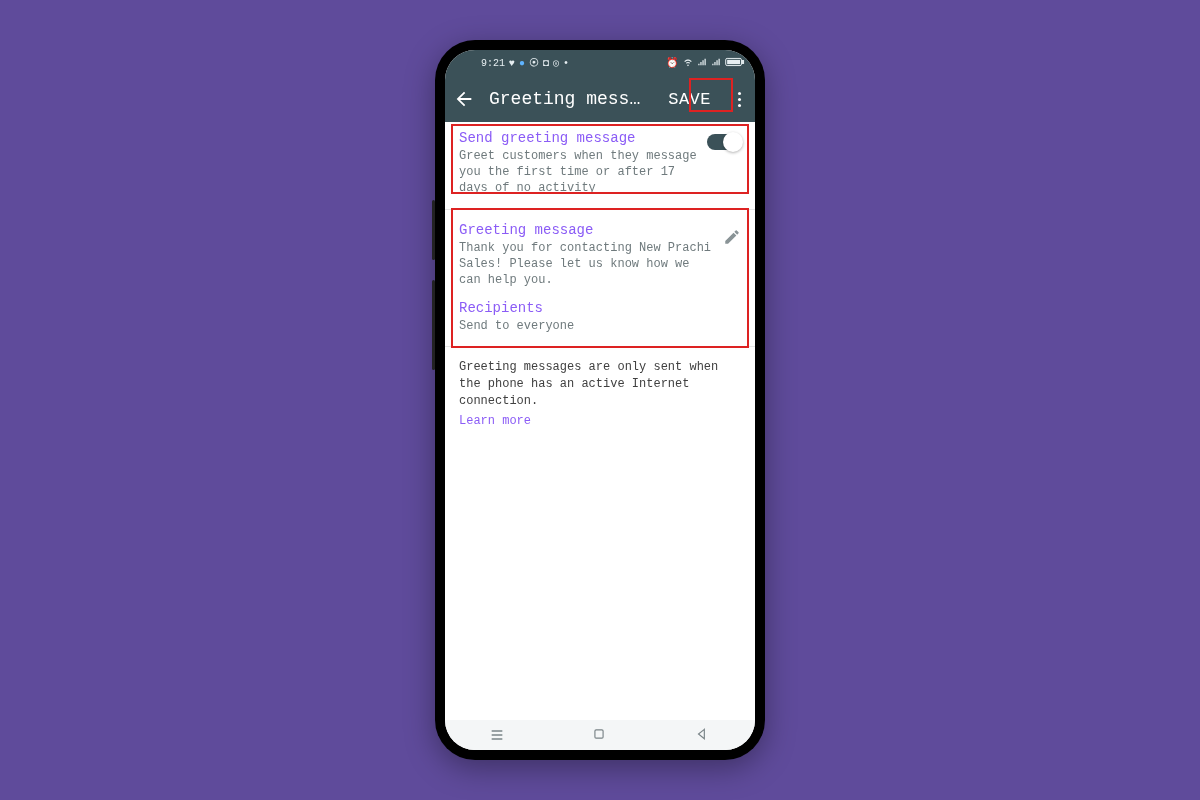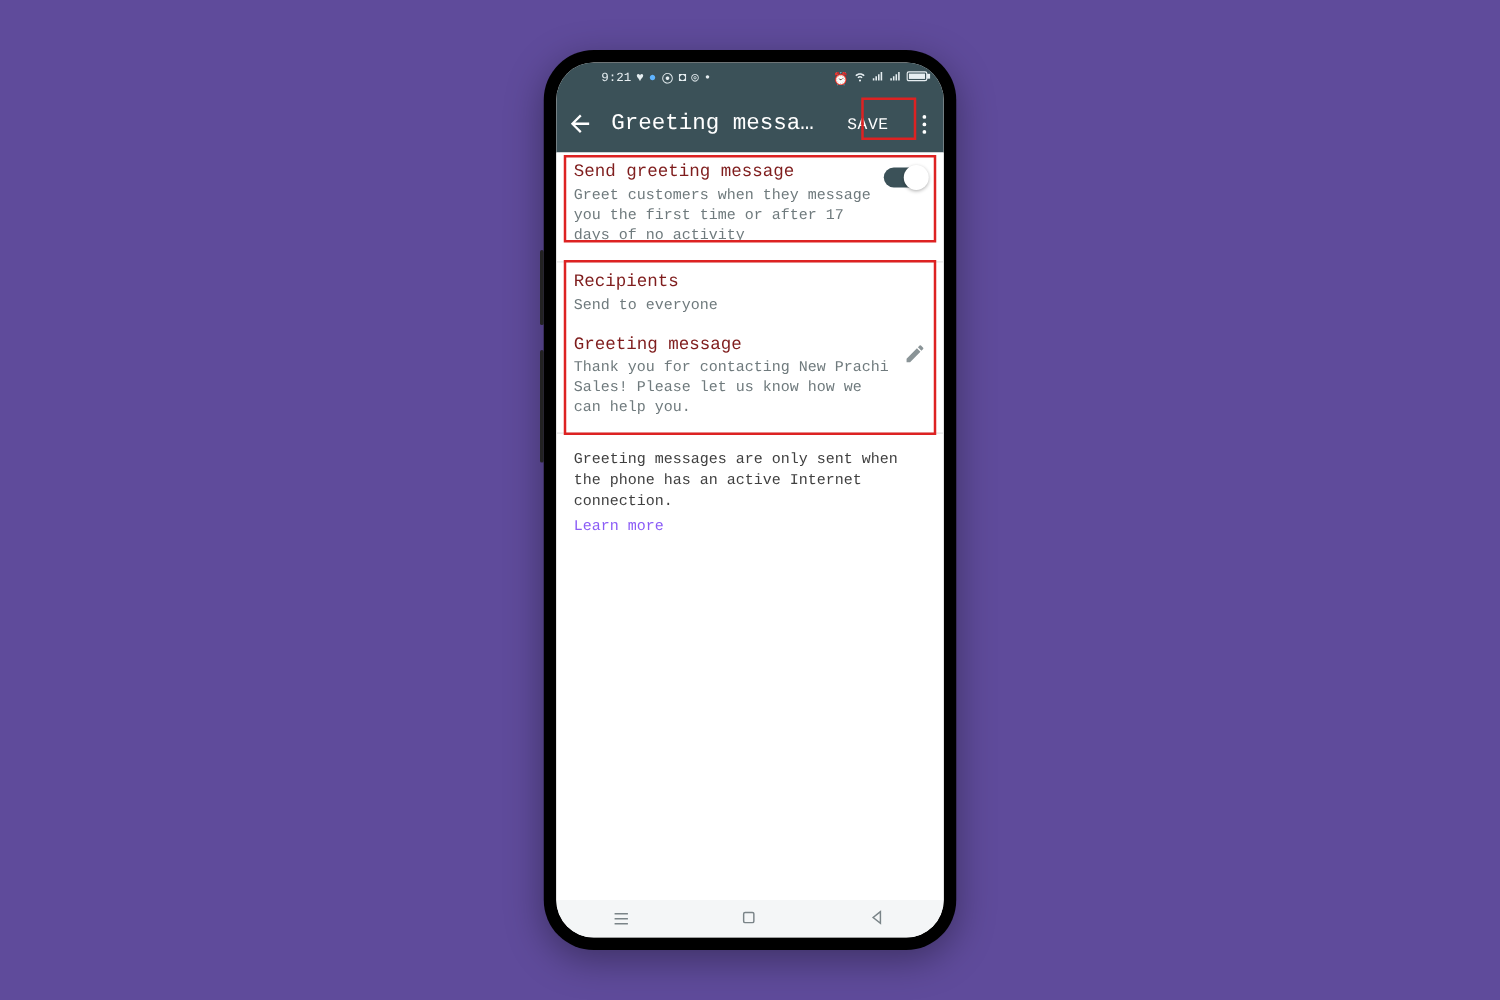--- a/index.html
+++ b/index.html
@@ -86,36 +86,36 @@
   .appbar .back { width: 22px; height: 22px; display: flex; align-items: center; justify-content: center; cursor: pointer; }
   .appbar .title {
     flex: 1;
     font-size: 18px;
     font-weight: 500;
     white-space: nowrap;
     overflow: hidden;
     text-overflow: ellipsis;
   }
   .appbar .save {
-    font-size: 13px;
+    font-size: 17px;
     font-weight: 500;
     letter-spacing: .5px;
     padding: 4px 4px;
     cursor: pointer;
   }
   .appbar .more { width: 20px; display: flex; flex-direction: column; align-items: center; gap: 3px; cursor: pointer; }
   .appbar .more span { width: 3px; height: 3px; background: #fff; border-radius: 50%; }
 
   
   .content { flex: 1; background: #fff; overflow: hidden; position: relative; }
   .section { padding: 8px 14px; }
   .divider { height: 1px; background: #e6e6e6; margin: 4px 0; }
   .row { display: flex; align-items: flex-start; gap: 10px; }
   .row .text { flex: 1; }
-  .title-sm { font-size: 14px; color: #7f1d1d; margin-bottom: 2px; }
+  .title-sm { font-size: 14px; color: #8b5cf6; margin-bottom: 2px; }
   .sub { font-size: 12px; color: #6f7a7d; line-height: 1.35; }
   .toggle {
     width: 34px; height: 16px;
     background: #3b5158;
     border-radius: 10px;
     position: relative;
     margin-top: 4px;
     cursor: pointer;
   }
   .toggle::after {
@@ -210,40 +210,40 @@
         <div class="row">
           <div class="text">
             <div class="title-sm">Send greeting message</div>
             <div class="sub">Greet customers when they message you the first time or after 17 days of no activity</div>
           </div>
           <div class="toggle"></div>
         </div>
       </div>
 
       <div class="divider"></div>
-
-      <div class="section" style="padding-top:4px;">
-        <div class="title-sm">Recipients</div>
-        <div class="sub">Send to everyone</div>
-      </div>
 
       <div class="section">
         <div class="row">
           <div class="text">
             <div class="title-sm">Greeting message</div>
             <div class="sub">Thank you for contacting New Prachi Sales! Please let us know how we can help you.</div>
           </div>
           <div class="edit-icon">
             <svg viewBox="0 0 24 24" width="18" height="18" fill="currentColor">
                 <path d="M3 17.25V21h3.75L17.8 9.94l-3.75-3.75L3 17.25zM20.7 7.04c.39-.39.39-1.02 0-1.41l-2.34-2.34a1 1 0 0 0-1.41 0l-1.83 1.83 3.75 3.75 1.83-1.83z"></path>
               </svg>
           </div>
         </div>
       </div>
 
+      <div class="section" style="padding-top:4px;">
+        <div class="title-sm">Recipients</div>
+        <div class="sub">Send to everyone</div>
+      </div>
+
       <div class="divider"></div>
 
       <div class="section">
         <div class="footer-note">Greeting messages are only sent when the phone has an active Internet connection.</div>
         <span class="link">Learn more</span>
       </div>
 
     </div>
 
     <div class="navbar">

